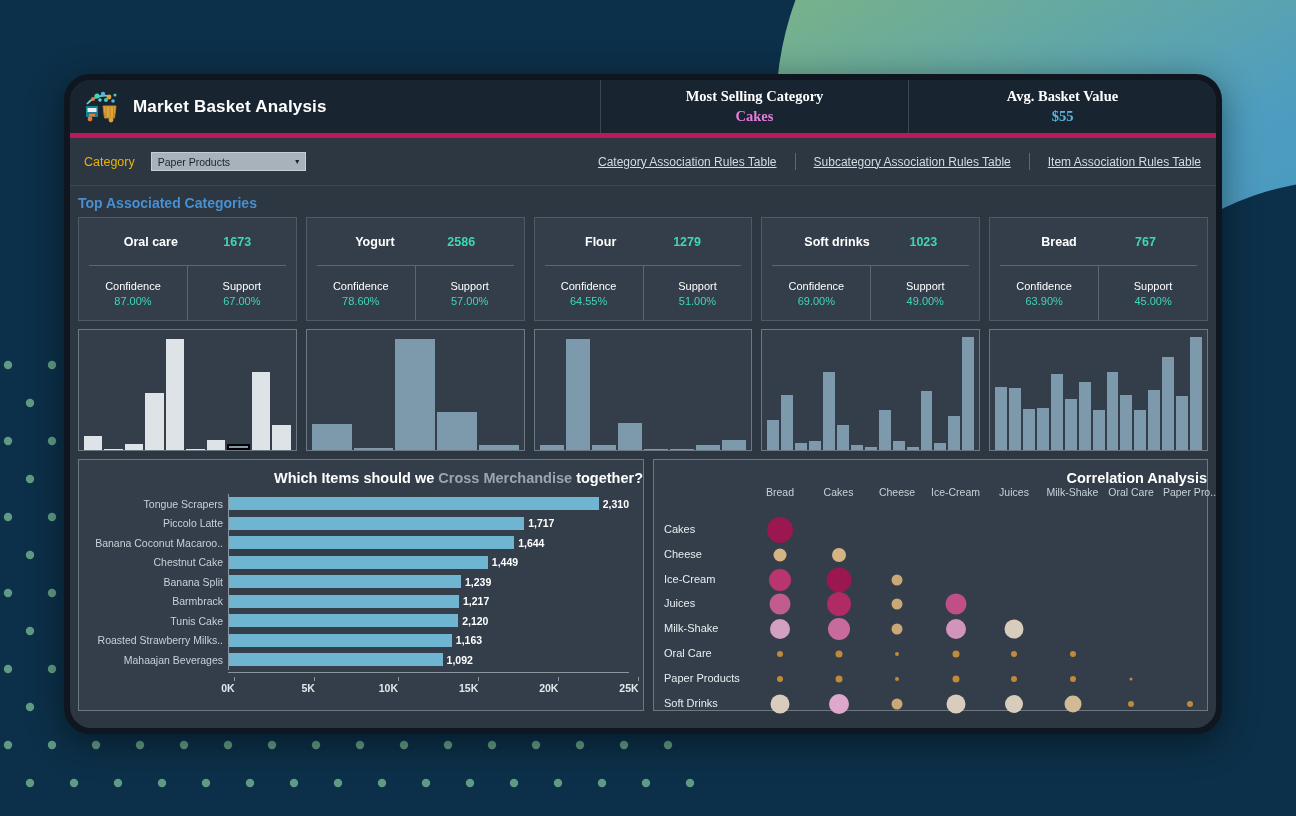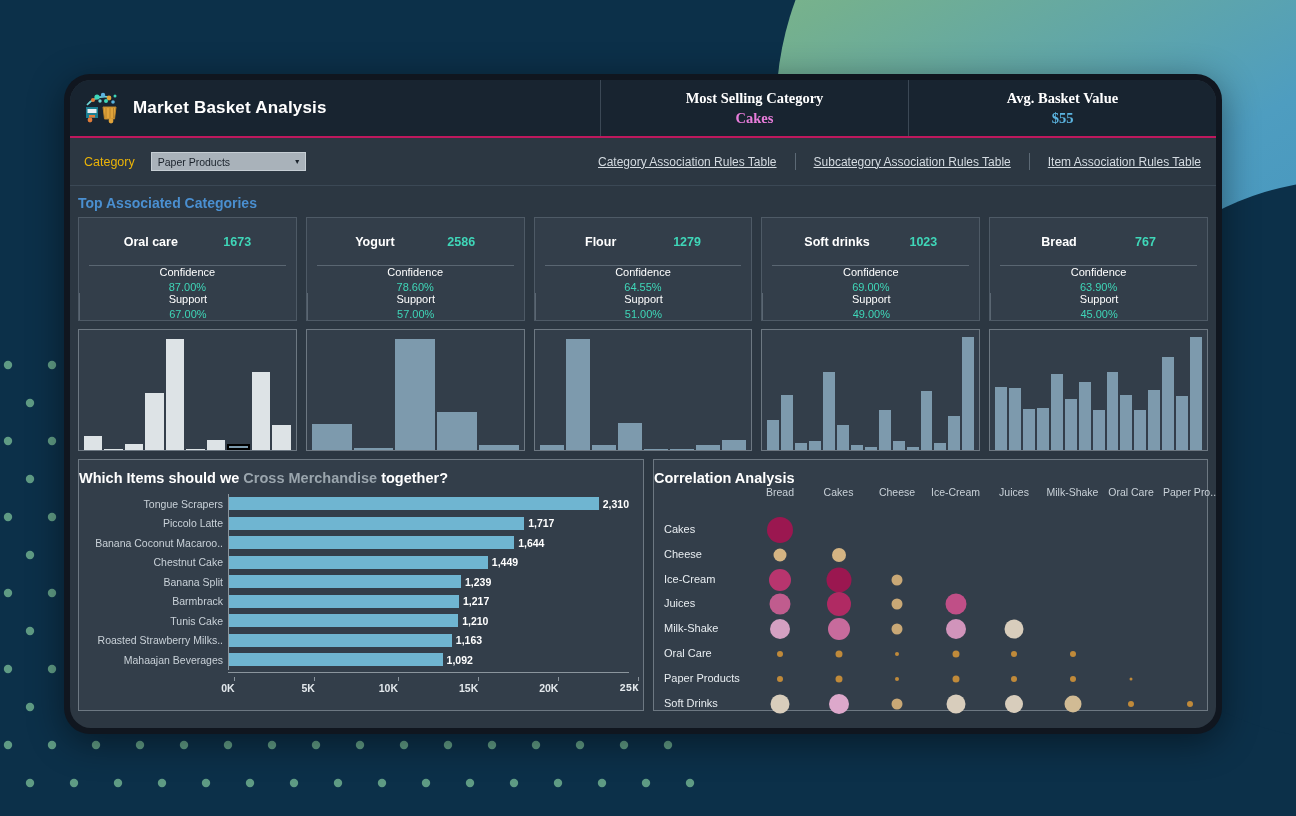--- a/index.html
+++ b/index.html
@@ -40,21 +40,21 @@
     background: #2c3742;
     border-radius: 21px;
     overflow: hidden;
     position: relative;
   }
 
   
   #header {
     height: 58px; background: #182430;
     display: flex; align-items: stretch;
-    border-bottom: 2px solid #be185d;
+    border-bottom: 5px solid #be185d;
   }
   #brand { display: flex; align-items: center; gap: 13px; padding-left: 14px; width: 530px; }
   #logo-icon { width: 36px; height: 34px; flex: none; }
   #app-title {
     color: #ffffff; font-size: 17px; font-weight: bold; letter-spacing: .2px;
   }
   .kpi {
     flex: 1; display: flex; flex-direction: column;
     align-items: center; justify-content: center; gap: 3px;
     border-left: 1px solid #3b4855;
@@ -101,21 +101,21 @@
     flex: 1; background: #333e4a; border: 1px solid #4e5a66;
   }
   .card-top {
     height: 48px; display: flex; align-items: center;
     justify-content: space-around; padding: 0 12px;
     border-bottom: 1px solid #5a6672;
     margin: 0 10px;
   }
   .card-name { color: #ffffff; font-size: 12.5px; font-weight: bold; }
   .card-count { color: #3fd6b8; font-size: 12.5px; font-weight: bold; }
-  .card-bottom { display: flex; height: 54px; flex-direction: column; }
+  .card-bottom { display: flex; height: 54px; }
   .metric {
     flex: 1; display: flex; flex-direction: column;
     align-items: center; justify-content: center; gap: 3px;
   }
   .metric + .metric { border-left: 1px solid #5a6672; }
   .metric-label { color: #ffffff; font-size: 11px; }
   .metric-value { color: #3fd6b8; font-size: 11px; }
 
   
   #sparks { display: flex; gap: 9px; padding: 8px 8px 0 8px; }
@@ -129,21 +129,21 @@
   .sbar.sel { background: #7d9aad; border: 2px solid #000000; }
   .spark.blue .sbar { background: #7d9aad; }
 
   
   #bottom { display: flex; gap: 9px; padding: 8px 8px 0 8px; }
   .panel { background: #333e4a; border: 1px solid #6d7882; height: 252px; }
   #panel-left { width: 566px; }
   #panel-right { flex: 1; }
   .panel-title {
     color: #ffffff; font-size: 14.5px; font-weight: bold;
-    text-align: left; padding-top: 10px;
+    text-align: right; padding-top: 10px;
   }
   .panel-title .muted { color: #9aa5ad; }
 
   
   #barchart { padding: 8px 14px 0 6px; }
   .brow { display: flex; align-items: center; height: 19.5px; }
   .blabel {
     width: 143px; text-align: right; color: #c9d1d8;
     font-size: 10.5px; padding-right: 5px; white-space: nowrap; overflow: hidden;
   }
@@ -665,21 +665,21 @@
               <div class="blabel">Barmbrack</div>
               <div class="btrack">
                 <div class="bfill" style="width: 57.5%; background: rgb(111, 181, 209);"></div>
                 <div class="bval">1,217</div>
               </div>
             </div>
             <div class="brow">
               <div class="blabel">Tunis Cake</div>
               <div class="btrack">
                 <div class="bfill" style="width: 57.3%; background: rgb(111, 181, 209);"></div>
-                <div class="bval">1,210</div>
+                <div class="bval">2,120</div>
               </div>
             </div>
             <div class="brow">
               <div class="blabel">Roasted Strawberry Milks..</div>
               <div class="btrack">
                 <div class="bfill" style="width: 55.7%; background: rgb(111, 181, 209);"></div>
                 <div class="bval">1,163</div>
               </div>
             </div>
             <div class="brow">
@@ -704,21 +704,21 @@
               <span>10K</span>
             </div>
             <div class="tick" style="left: 60%;">
               <i></i>
               <span>15K</span>
             </div>
             <div class="tick" style="left: 80%;">
               <i></i>
               <span>20K</span>
             </div>
-            <div class="tick" style="left: 100%; font-family: Liberation Mono, monospace;">
+            <div class="tick" style="left: 100%;">
               <i></i>
               <span>25K</span>
             </div>
           </div>
     </div>
 
     <div class="panel" id="panel-right">
       <div class="panel-title">Correlation Analysis</div>
       <div id="corr">
             <div class="corr-col" style="left: 126px;">Bread</div>

